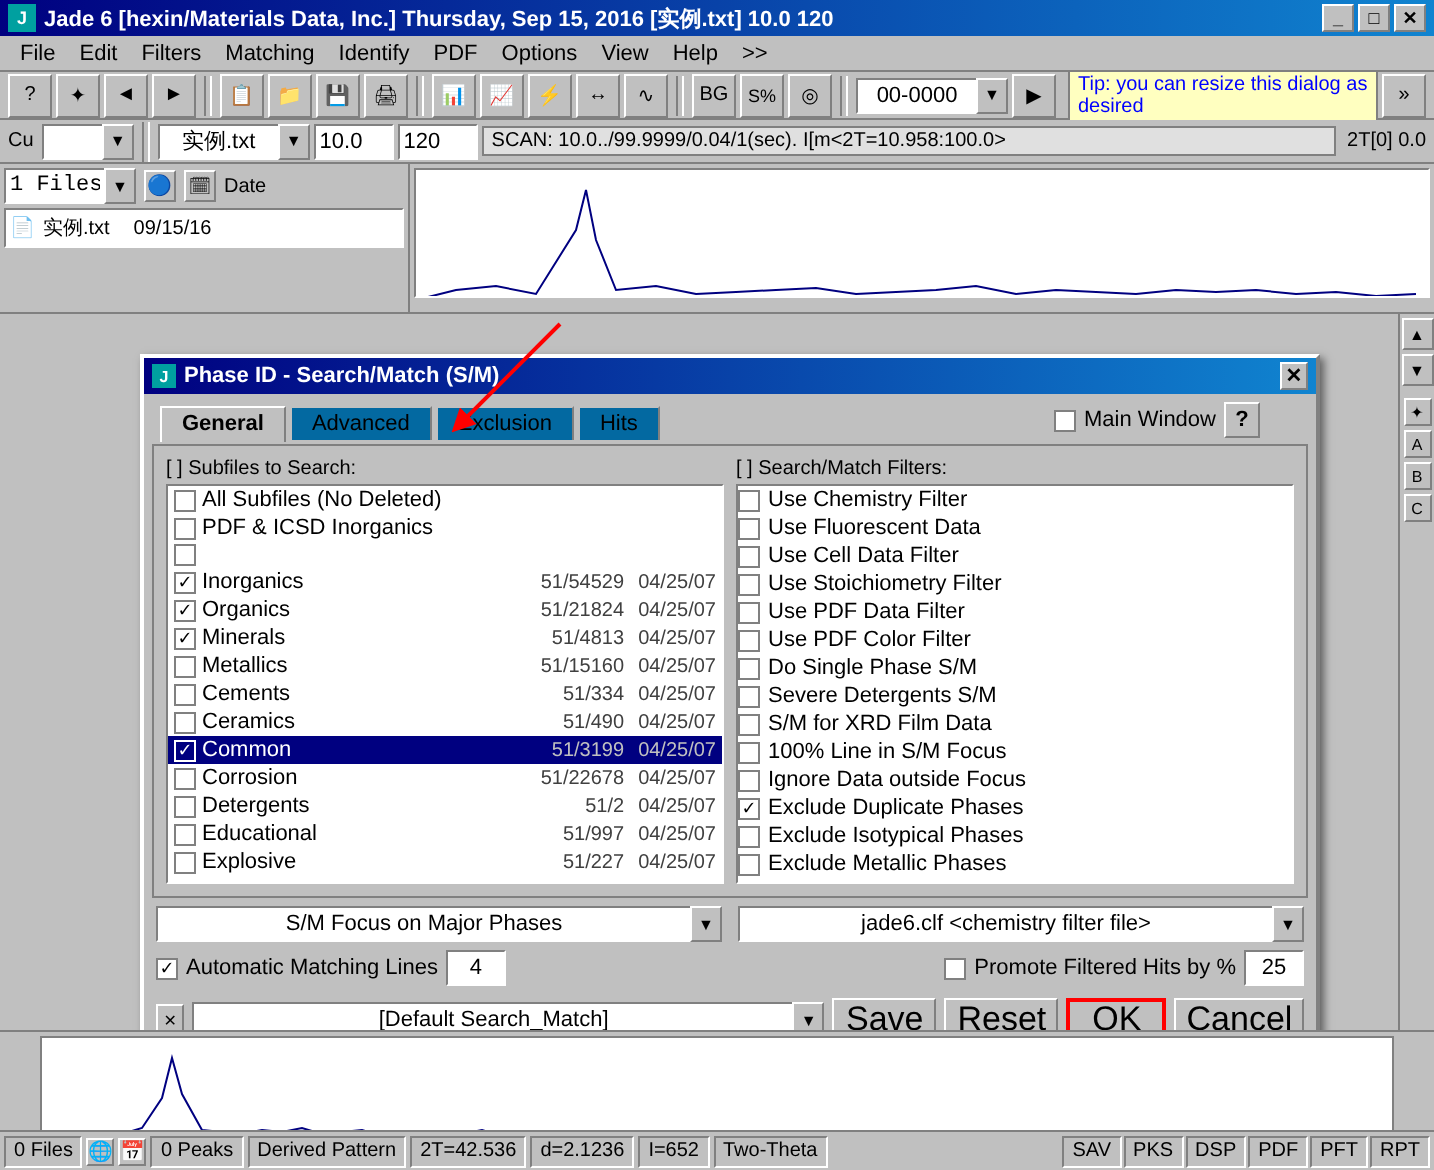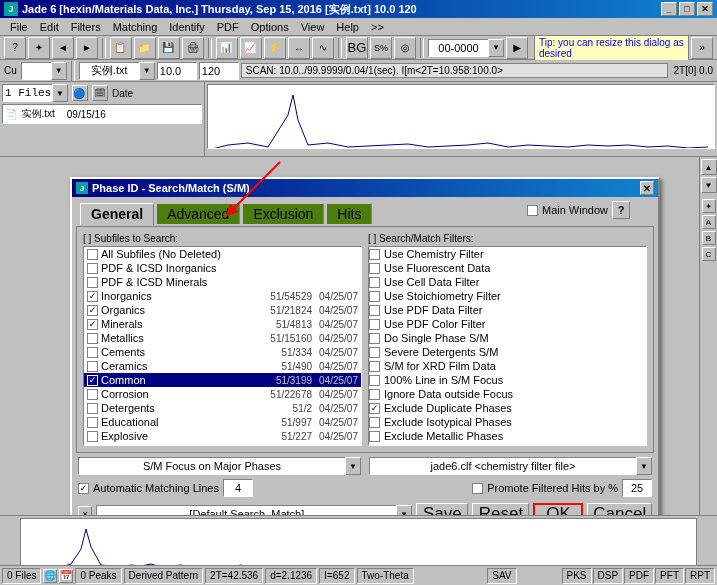--- a/index.html
+++ b/index.html
@@ -178,31 +178,31 @@
       display: flex;
       padding: 4px 4px 0;
       gap: 2px;
     }
     .tab {
       padding: 2px 10px;
       border: 1px solid #808080;
       border-bottom: none;
       background: #c0c0c0;
       cursor: pointer;
-      font-size: 14px;
+      font-size: 11px;
     }
     .tab.active {
       background: #c0c0c0;
       border-color: #ffffff #808080 #c0c0c0 #ffffff;
       margin-bottom: -1px;
       padding-bottom: 3px;
       font-weight: bold;
     }
     .tab:not(.active) {
-      background: #4d7c0f;
+      background: #0369a1;
       border-color: #c0c0c0 #808080 #808080 #c0c0c0;
     }
 
     
     .tab-content {
       border: 1px solid #808080;
       margin: 0 4px;
       padding: 6px;
       background: #c0c0c0;
     }
@@ -436,21 +436,21 @@
     <div class="toolbar-btn">📁</div>
     <div class="toolbar-btn">💾</div>
     <div class="toolbar-btn">🖨</div>
     <div class="toolbar-sep"></div>
     <div class="toolbar-btn">📊</div>
     <div class="toolbar-btn">📈</div>
     <div class="toolbar-btn">⚡</div>
     <div class="toolbar-btn">↔</div>
     <div class="toolbar-btn">∿</div>
     <div class="toolbar-sep"></div>
-    <div class="toolbar-btn" style="font-size:13px;">BG</div>
+    <div class="toolbar-btn" style="font-size:10px;">BG</div>
     <div class="toolbar-btn" style="font-size:9px;">S%</div>
     <div class="toolbar-btn">◎</div>
     <div class="toolbar-sep"></div>
     <div class="dropdown-combo">
       <input class="dropdown" style="width: 60px;" value="00-0000">
       <div class="dropdown-arrow">▼</div>
     </div>
     <div class="toolbar-btn">▶</div>
     <div class="tip-box" style="flex:1; margin-left:4px;">Tip: you can resize this dialog as desired</div>
     <div class="toolbar-btn">»</div>
@@ -547,21 +547,20 @@
               <div class="list-item">
                 <div class="checkbox"></div>
                 <span class="item-text">All Subfiles (No Deleted)</span>
               </div>
               <div class="list-item">
                 <div class="checkbox"></div>
                 <span class="item-text">PDF &amp; ICSD Inorganics</span>
               </div>
               <div class="list-item">
                 <div class="checkbox"></div>
-                <span class="item-text">PDF &amp; ICSD Minerals</span>
               </div>
               <div class="list-item">
                 <div class="checkbox checked"></div>
                 <span class="item-text">Inorganics</span>
                 <span class="item-num">51/54529</span>
                 <span class="item-date">04/25/07</span>
               </div>
               <div class="list-item">
                 <div class="checkbox checked"></div>
                 <span class="item-text">Organics</span>
@@ -770,21 +769,21 @@
       <div class="toolbar-btn" style="width:14px; height:14px;">📅</div>
     </div>
     <div class="status-cell">0 Peaks</div>
     <div class="status-cell">Derived Pattern</div>
     <div class="status-cell">2T=42.536</div>
     <div class="status-cell">d=2.1236</div>
     <div class="status-cell">I=652</div>
     <div class="status-cell">Two-Theta</div>
     <div style="margin-left:auto; display:flex; gap:1px;">
       <div class="status-cell" style="cursor:pointer;">SAV</div>
-      <div class="status-cell" style="cursor:pointer;margin-left:44px;">PKS</div>
+      <div class="status-cell" style="cursor:pointer;">PKS</div>
       <div class="status-cell" style="cursor:pointer;">DSP</div>
       <div class="status-cell" style="cursor:pointer;">PDF</div>
       <div class="status-cell" style="cursor:pointer;">PFT</div>
       <div class="status-cell" style="cursor:pointer;">RPT</div>
     </div>
   </div>
 
 </div>
 
 </body></html>

